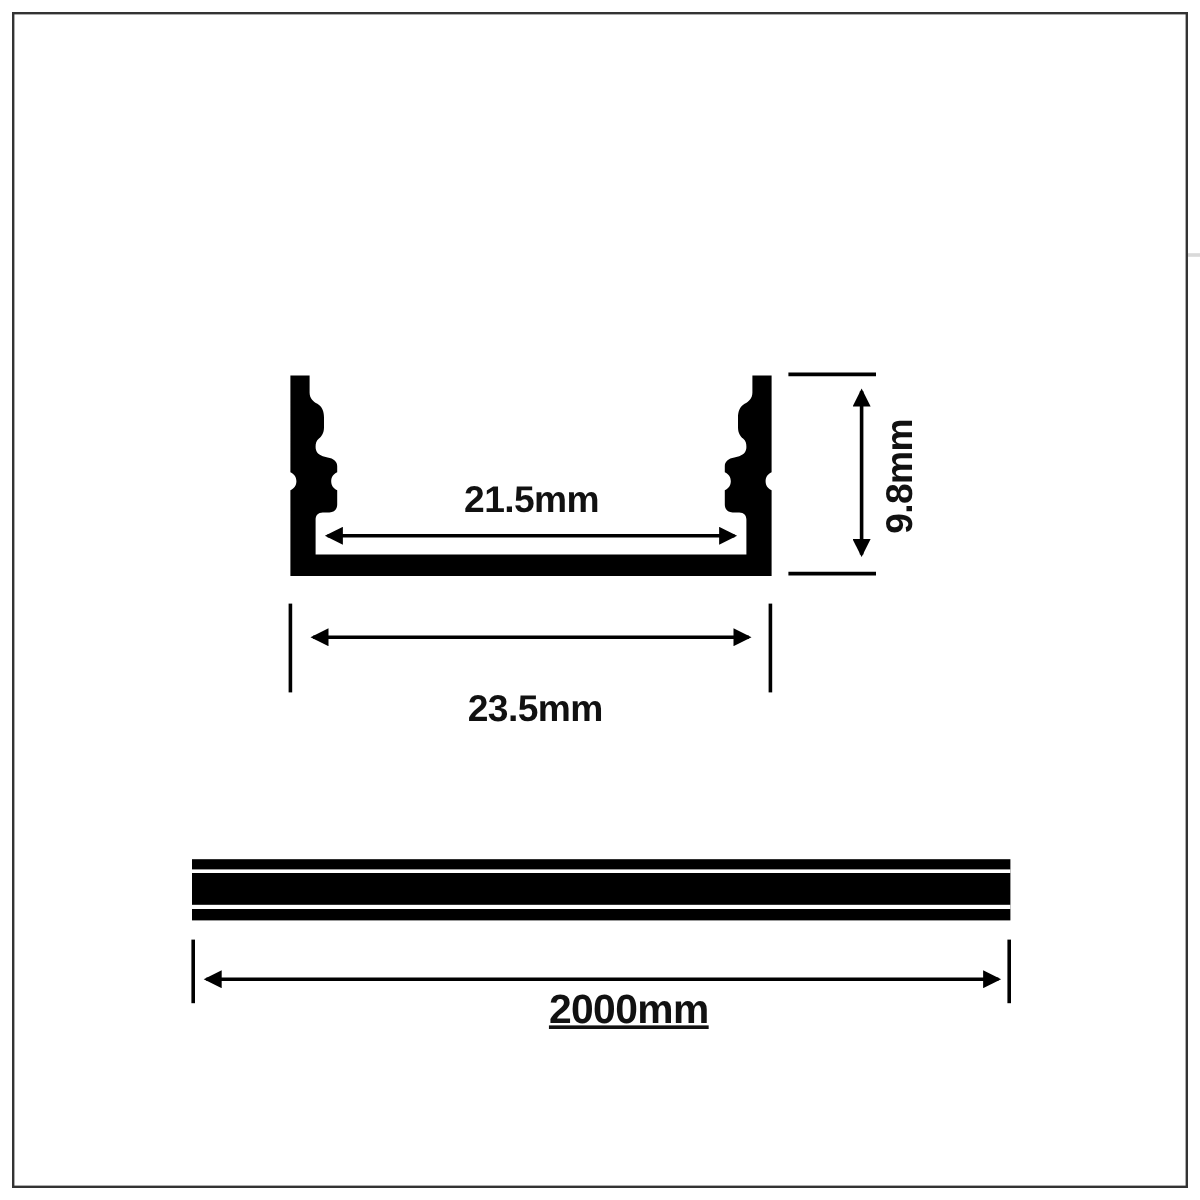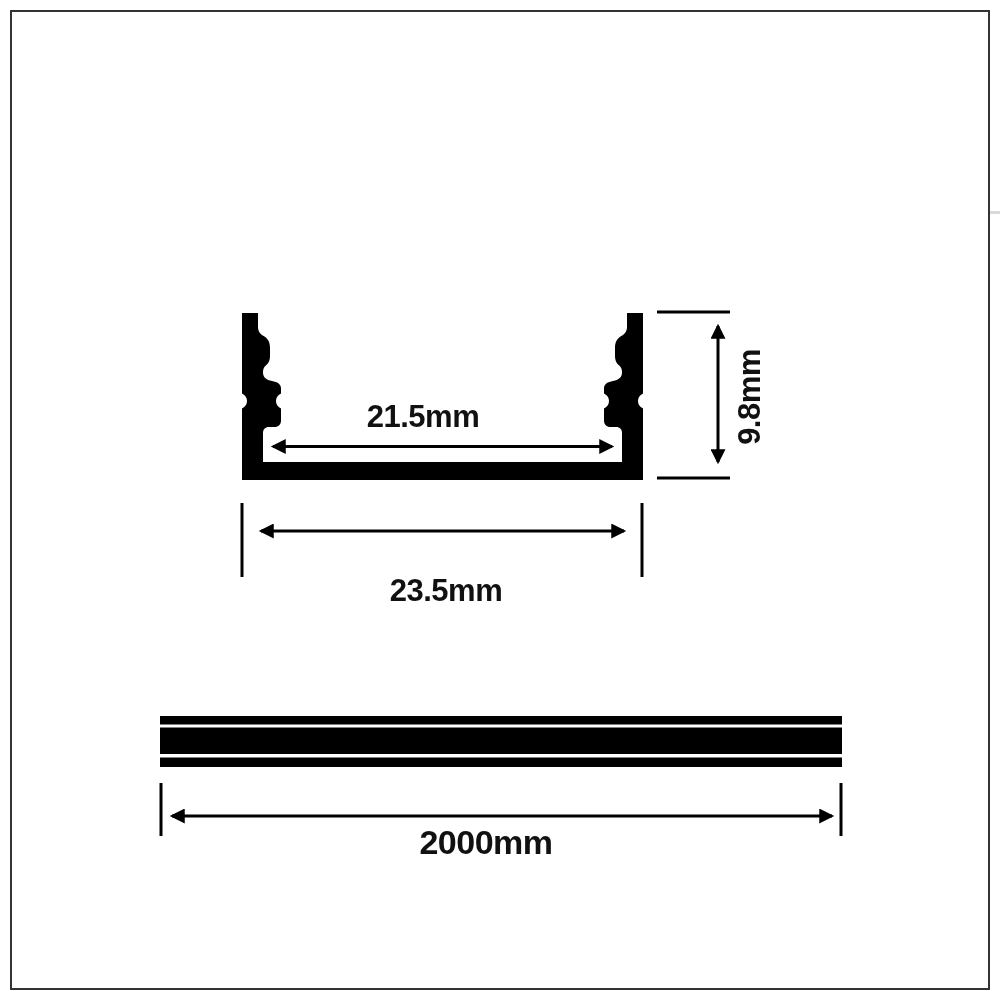--- a/index.html
+++ b/index.html
@@ -118,19 +118,19 @@
 
   <rect x="160" y="716" width="682" height="51" fill="#000000"></rect>
   <rect x="160" y="724.5" width="682" height="3" fill="#ffffff"></rect>
   <rect x="160" y="754" width="682" height="3.5" fill="#ffffff"></rect>
 
   <line class="ext-line" x1="161" y1="783" x2="161" y2="836"></line>
   <line class="ext-line" x1="841" y1="783" x2="841" y2="836"></line>
   <line class="dim-line" x1="172" y1="816" x2="832" y2="816" marker-start="url(#ah)" marker-end="url(#ah)"></line>
 </svg>
 
-<div class="dim-label" style="left:423px;top:417px;">21.5mm</div>
+<div class="dim-label" style="left:443px;top:417px;">21.5mm</div>
 
 <div class="dim-label" style="left:446px;top:591px;">23.5mm</div>
 
 <div class="dim-label rotated" style="left:750px;top:397px;">9.8mm</div>
 
-<div class="dim-label large" style="left:486px;top:842px;">2000mm</div>
+<div class="dim-label large" style="left:524px;top:842px;text-decoration:underline;">2000mm</div>
 
 </body></html>

